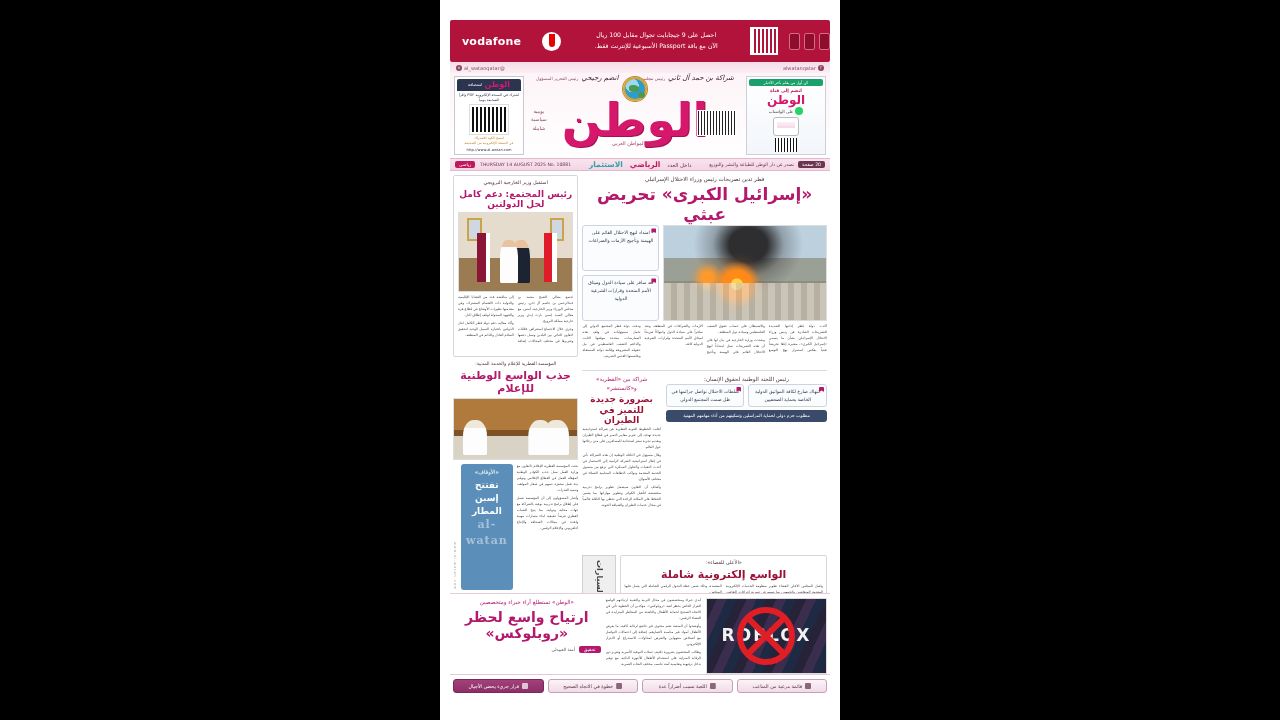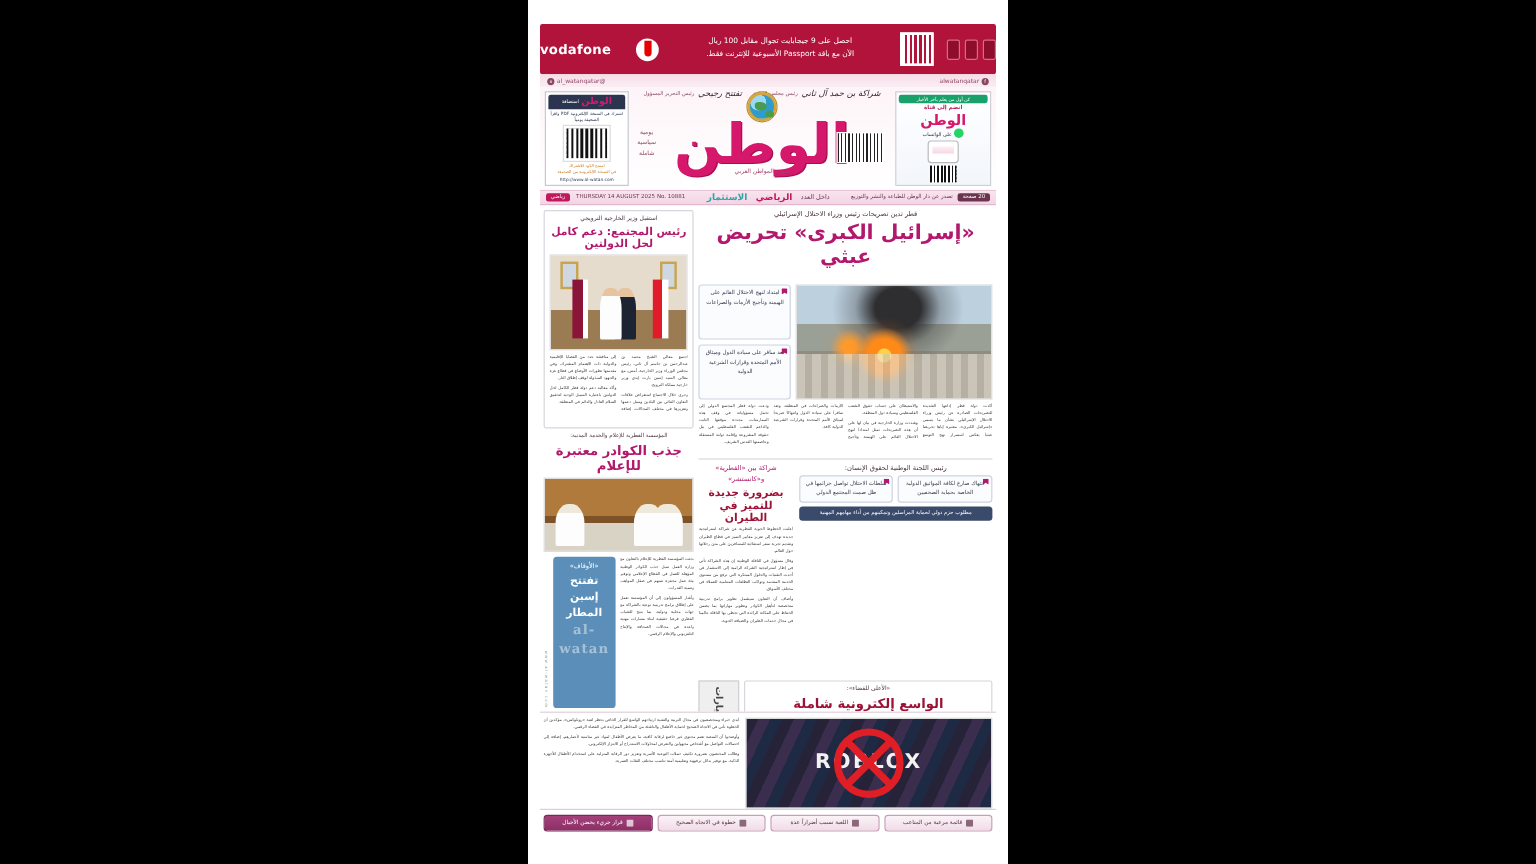--- a/index.html
+++ b/index.html
@@ -24,21 +24,21 @@
   }
 
   
   .vf-ad {
     position: relative; height: 42px; background: #b2133b;
     border-radius: 2px; display: flex; align-items: center;
     overflow: hidden; flex: none;
   }
   .vf-logo {
     display: flex; align-items: center; gap: 21px;
-    margin-right: auto; padding: 0 8px 0 0; order: 3;
+    margin-right: auto; padding: 0 8px 0 12px; order: 3;
   }
   .vf-mark {
     width: 19px; height: 19px; border-radius: 50%;
     background: #fff; position: relative; flex: none;
   }
   .vf-mark::after {
     content: ""; position: absolute; left: 6.5px; top: 2.5px;
     width: 6px; height: 13px; border-radius: 0 0 6px 6px;
     background: #e60000;
   }
@@ -353,21 +353,21 @@
             <div class="adr-qr"></div>
           </div>
 
           <div class="mh-center">
             <div class="mh-names">
               <div class="mh-name">
                 <span class="sig">شراكة بن حمد آل ثاني</span>
                 <span class="role">رئيس مجلس الإدارة</span>
               </div>
               <div class="mh-name">
-                <span class="sig">تفتتح رجيحي</span>
+                <span class="sig">انضم رجيحي</span>
                 <span class="role">رئيس التحرير المسؤول</span>
               </div>
             </div>
             <div class="globe"></div>
             <div class="wordmark">الوطن</div>
             <div class="mh-tagline">صوت المواطن العربي</div>
             <div class="mh-barcode"></div>
             <div class="mh-kw" style="white-space:pre-line">يومية
 سياسية
 شاملة</div>
@@ -403,21 +403,21 @@
           <span class="nav-badge">رياضي</span>
         </div>
       </div>
 
       <div class="content">
 
         <div class="col-main">
 
           <div>
             <div class="kicker">قطر تدين تصريحات رئيس وزراء الاحتلال الإسرائيلي</div>
-            <div class="headline h-xl" style="margin:2px 0 13px">«إسرائيل الكبرى» تحريض عبثي</div>
+            <div class="headline h-xl" style="margin:2px 0 1px">«إسرائيل الكبرى» تحريض عبثي</div>
             <div class="rowline">
               <div class="photo ph-blast" style="flex:2.1; height:96px;"></div>
               <div class="bullets-v" style="flex:1;">
                 <div class="bullet" style="flex:1;">
                   <span class="bmark"></span>
                   <span>امتداد لنهج الاحتلال القائم على الهيمنة وتأجيج الأزمات والصراعات</span>
                 </div>
                 <div class="bullet" style="flex:1;">
                   <span class="bmark"></span>
                   <span>تعد سافر على سيادة الدول وميثاق الأمم المتحدة وقرارات الشرعية الدولية</span>
@@ -491,21 +491,21 @@
             </div>
             <div class="bodytext" style="column-count:2; height:58px; margin-top:3px;">
               <p>اجتمع معالي الشيخ محمد بن عبدالرحمن بن جاسم آل ثاني، رئيس مجلس الوزراء وزير الخارجية، أمس، مع معالي السيد إسبن بارث إيدي وزير خارجية مملكة النرويج.</p>
               <p>وجرى خلال الاجتماع استعراض علاقات التعاون الثنائي بين البلدين وسبل دعمها وتعزيزها في مختلف المجالات، إضافة إلى مناقشة عدد من القضايا الإقليمية والدولية ذات الاهتمام المشترك، وفي مقدمتها تطورات الأوضاع في قطاع غزة والجهود المبذولة لوقف إطلاق النار.</p>
               <p>وأكد معاليه دعم دولة قطر الكامل لحل الدولتين باعتباره السبيل الوحيد لتحقيق السلام العادل والدائم في المنطقة.</p>
             </div>
           </div>
 
           <div>
             <div class="kicker" style="font-size:4.6px;">المؤسسة القطرية للإعلام والخدمة المدنية:</div>
-            <div class="headline h-md" style="margin:2px 0 3px">جذب الكوادر معتبرة للإعلام</div>
+            <div class="headline h-md" style="margin:2px 0 3px">جذب الواسع الوطنية للإعلام</div>
             <div class="photo ph-panel" style="height:62px;">
               <div class="p a"></div>
               <div class="p b"></div>
               <div class="p c"></div>
             </div>
           </div>
 
           <div class="rowline" style="gap:4px; flex:1; min-height:0;">
             <div class="bodytext" style="flex:1.35; min-width:0; overflow:hidden;">
               <p>بحثت المؤسسة القطرية للإعلام بالتعاون مع وزارة العمل سبل جذب الكوادر الوطنية المؤهلة للعمل في القطاع الإعلامي وتوفير بيئة عمل محفزة تسهم في صقل المواهب وتنمية القدرات.</p>
@@ -530,20 +530,28 @@
         </div>
 
         <div style="flex:1; min-width:0;">
           <div class="bodytext" style="height:74px;">
             <p>أبدى خبراء ومتخصصون في مجال التربية والتقنية ارتياحهم الواسع للقرار الخاص بحظر لعبة «روبلوكس»، مؤكدين أن الخطوة تأتي في الاتجاه الصحيح لحماية الأطفال والناشئة من المخاطر المتزايدة في الفضاء الرقمي.</p>
             <p>وأوضحوا أن المنصة تضم محتوى غير خاضع لرقابة كافية، ما يعرض الأطفال لمواد غير مناسبة لأعمارهم، إضافة إلى احتمالات التواصل مع أشخاص مجهولين والتعرض لمحاولات الاستدراج أو الابتزاز الإلكتروني.</p>
             <p>وطالب المختصون بضرورة تكثيف حملات التوعية الأسرية وتعزيز دور الرقابة المنزلية على استخدام الأطفال للأجهزة الذكية، مع توفير بدائل ترفيهية وتعليمية آمنة تناسب مختلف الفئات العمرية.</p>
           </div>
         </div>
 
+        <div style="flex:1.55; min-width:0;">
+          <div class="kicker pink">«الوطن» تستطلع آراء خبراء ومتخصصين</div>
+          <div class="headline h-lg" style="margin:3px 0 4px">ارتياح واسع لحظر «روبلوكس»</div>
+          <div style="display:flex; align-items:center; gap:4px; justify-content:flex-start;">
+            <span class="tag-pill">تحقيق</span>
+            <span class="byline">أمنة العبيدلي</span>
+          </div>
+        </div>
       </div>
 
       <div class="ribbon">
         <div class="rib-item">
           <span class="rib-ic"></span>
           <span>قائمة مرعبة من المتاعب</span>
         </div>
         <div class="rib-item">
           <span class="rib-ic"></span>
           <span>اللعبة تسبب أضراراً عدة</span>

